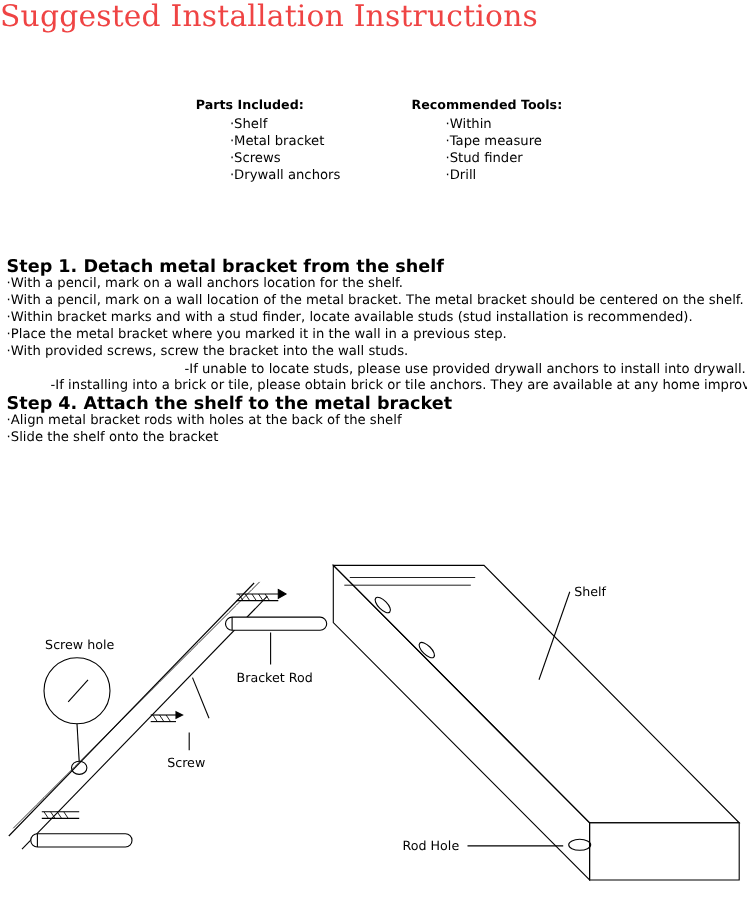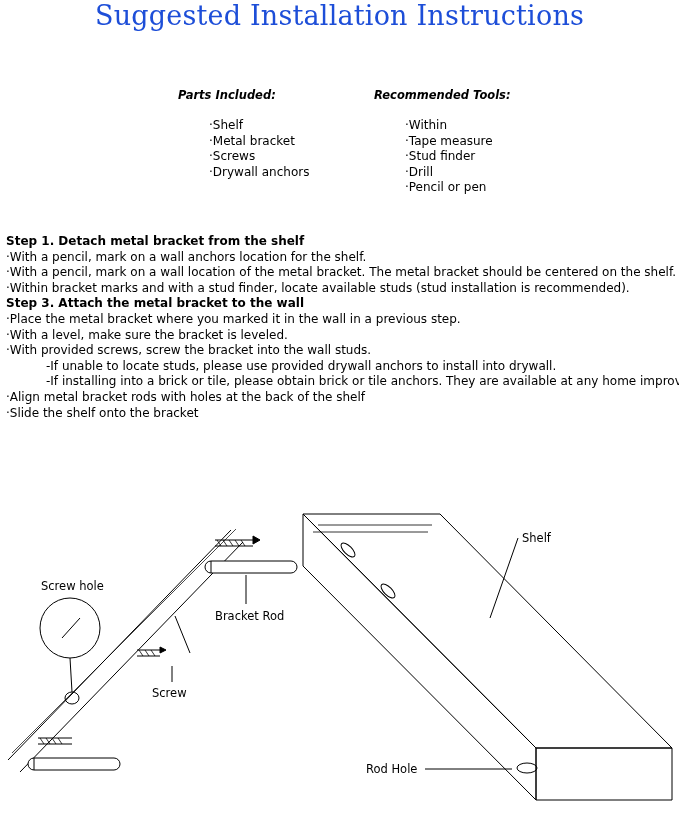--- a/index.html
+++ b/index.html
@@ -18,74 +18,74 @@
   .page {
     position: relative;
     width: 679px;
     height: 821px;
   }
   .title {
     position: absolute;
     top: 0px;
     left: 0;
     width: 679px;
-    text-align: center;
+    text-align: left;
     font-family: "DejaVu Serif", serif;
     font-size: 27px;
     font-weight: 400;
     letter-spacing: 0.2px;
-    color: #1d4ed8;
+    color: #ef4444;
   }
   .parts-col {
     position: absolute;
     left: 178px;
     top: 88px;
     width: 190px;
   }
   .tools-col {
     position: absolute;
     left: 374px;
     top: 88px;
     width: 220px;
   }
   .col-heading {
     font-size: 11.5px;
     font-weight: bold;
-    font-style: italic;
-    margin: 0 0 16px 0;
+    margin: 0 0 3px 0;
     line-height: 14px;
   }
   .bullet-line {
     font-size: 12px;
     line-height: 15.5px;
     white-space: pre;
     margin-left: 31px;
   }
   .steps {
     position: absolute;
     left: 6px;
     top: 234px;
     width: 672px;
   }
   .step-head {
-    font-size: 12px;
+    font-size: 16px;
     font-weight: bold;
     line-height: 15.6px;
     white-space: pre;
   }
   .step-line {
     font-size: 12px;
     line-height: 15.6px;
     white-space: pre;
   }
   .step-sub {
     font-size: 12px;
     line-height: 15.6px;
     white-space: pre;
     padding-left: 40px;
+    text-align: right;
   }
   .figure {
     position: absolute;
     left: 0;
     top: 470px;
     width: 679px;
     height: 351px;
   }
   .fig-label {
     font-size: 11.5px;
@@ -107,37 +107,35 @@
     <div class="bullet-line">·Screws</div>
     <div class="bullet-line">·Drywall anchors</div>
   </div>
 
   <div class="tools-col">
     <div class="col-heading">Recommended Tools:</div>
     <div class="bullet-line">·Within</div>
     <div class="bullet-line">·Tape measure</div>
     <div class="bullet-line">·Stud finder</div>
     <div class="bullet-line">·Drill</div>
-    <div class="bullet-line">·Pencil or pen</div>
   </div>
 
   <div class="steps">
     <div class="step-head">Step 1. Detach metal bracket from the shelf</div>
 
     <div class="step-line">·With a pencil, mark on a wall anchors location for the shelf.</div>
     <div class="step-line">·With a pencil, mark on a wall location of the metal bracket. The metal bracket should be centered on the shelf.</div>
     <div class="step-line">·Within bracket marks and with a stud finder, locate available studs (stud installation is recommended).</div>
 
-    <div class="step-head">Step 3. Attach the metal bracket to the wall</div>
     <div class="step-line">·Place the metal bracket where you marked it in the wall in a previous step.</div>
-    <div class="step-line">·With a level, make sure the bracket is leveled.</div>
     <div class="step-line">·With provided screws, screw the bracket into the wall studs.</div>
     <div class="step-sub">-If unable to locate studs, please use provided drywall anchors to install into drywall.</div>
     <div class="step-sub">-If installing into a brick or tile, please obtain brick or tile anchors. They are available at any home improvement store.</div>
 
+    <div class="step-head">Step 4. Attach the shelf to the metal bracket</div>
     <div class="step-line">·Align metal bracket rods with holes at the back of the shelf</div>
     <div class="step-line">·Slide the shelf onto the bracket</div>
   </div>
 
   <div class="figure">
     <svg width="679" height="351" viewBox="0 0 679 351" xmlns="http://www.w3.org/2000/svg">
 
       <g stroke="#000" fill="none" stroke-width="1">
 
         <line x1="231" y1="60" x2="8" y2="290"></line>

